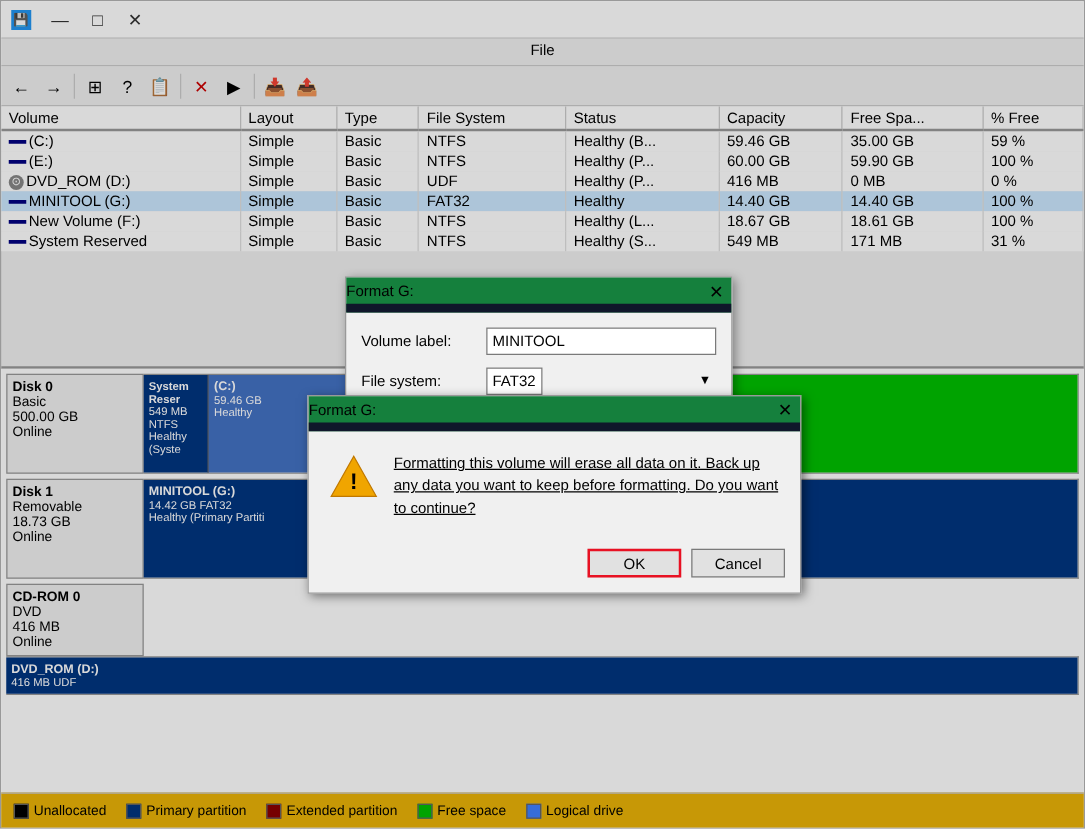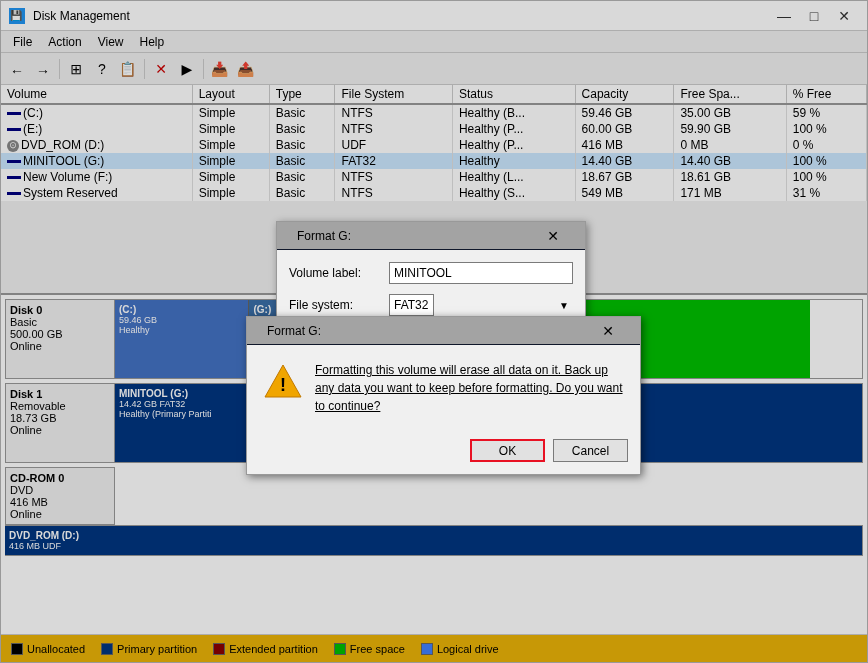--- a/index.html
+++ b/index.html
@@ -7,21 +7,21 @@
 
     
     .window { width: 868px; height: 663px; background: #f0f0f0; border: 1px solid #999; display: flex; flex-direction: column; position: relative; }
     .title-bar { background: #fff; height: 30px; display: flex; align-items: center; padding: 0 8px; border-bottom: 1px solid #ccc; gap: 8px; }
     .title-bar-icon { width: 16px; height: 16px; background: #2196f3; display: flex; align-items: center; justify-content: center; font-size: 10px; color: white; }
     .title-bar-text { font-size: 12px; color: #000; flex: 1; }
     .title-bar-controls { display: flex; gap: 0; }
     .title-btn { width: 30px; height: 20px; border: none; background: transparent; cursor: pointer; font-size: 14px; display: flex; align-items: center; justify-content: center; color: #333; }
 
     
-    .menu-bar { height: 22px; background: #f0f0f0; display: flex; align-items: center; padding: 0 4px; border-bottom: 1px solid #ccc; }
+    .menu-bar { height: 22px; background: #f0f0f0; display: flex; align-items: center; padding: 0 4px; border-bottom: 1px solid #ccc; flex-direction: column; }
     .menu-item { padding: 2px 8px; cursor: pointer; font-size: 12px; }
 
     
     .toolbar { height: 32px; background: #f0f0f0; display: flex; align-items: center; padding: 0 4px; border-bottom: 1px solid #ccc; gap: 2px; }
     .toolbar-btn { width: 24px; height: 24px; border: 1px solid transparent; background: transparent; cursor: pointer; display: flex; align-items: center; justify-content: center; font-size: 14px; }
     .toolbar-sep { width: 1px; height: 20px; background: #ccc; margin: 0 2px; }
 
     
     .volume-table-container { height: 210px; overflow: hidden; border-bottom: 2px solid #999; }
     table { width: 100%; border-collapse: collapse; font-size: 12px; }
@@ -59,21 +59,21 @@
     .dialog-format-bg {
       position: absolute;
       top: 220px; left: 275px;
       width: 310px;
       background: #f0f0f0;
       border: 1px solid #999;
       box-shadow: 2px 2px 8px rgba(0,0,0,0.4);
       z-index: 20;
       font-size: 12px;
     }
-    .dialog-title-bar { background: #a3a3a3; height: 28px; display: flex; align-items: center; padding: 0 20px; border-bottom: 1px solid #0f172a; }
+    .dialog-title-bar { background: #15803d; height: 28px; display: flex; align-items: center; padding: 0 0; border-bottom: 7px solid #0f172a; }
     .dialog-title-text { flex: 1; font-size: 12px; }
     .dialog-close-btn { width: 24px; height: 20px; border: none; background: transparent; cursor: pointer; font-size: 14px; display: flex; align-items: center; justify-content: center; }
     .dialog-body { padding: 12px; }
     .form-row { display: flex; align-items: center; margin-bottom: 10px; }
     .form-label { width: 100px; font-size: 12px; }
     .form-input { flex: 1; height: 22px; border: 1px solid #7a7a7a; padding: 0 4px; font-size: 12px; background: white; }
     .form-select { flex: 1; height: 22px; border: 1px solid #7a7a7a; padding: 0 4px; font-size: 12px; background: white; appearance: none; }
     .select-wrapper { flex: 1; position: relative; }
     .select-arrow { position: absolute; right: 4px; top: 50%; transform: translateY(-50%); font-size: 10px; pointer-events: none; }
 
@@ -95,21 +95,20 @@
     .btn { height: 23px; min-width: 75px; border: 1px solid #7a7a7a; background: #e1e1e1; cursor: pointer; font-size: 12px; padding: 0 12px; }
     .btn-ok { border: 2px solid #e81123; }
   </style>
 </head>
 <body>
 
 <div class="window">
 
   <div class="title-bar">
     <span class="title-bar-icon">💾</span>
-    <span class="title-bar-text">Disk Management</span>
     <div class="title-bar-controls">
       <button class="title-btn">—</button>
       <button class="title-btn">□</button>
       <button class="title-btn close">✕</button>
     </div>
   </div>
 
   <div class="menu-bar">
     <span class="menu-item">File</span>
     <span class="menu-item">Action</span>
@@ -214,20 +213,25 @@
   <div class="disk-map-area">
 
     <div class="disk-row">
       <div class="disk-label">
         <strong>Disk 0</strong>
         <span>Basic</span>
         <span>500.00 GB</span>
         <span>Online</span>
       </div>
       <div class="disk-partitions">
+        <div class="partition part-system-reserved" style="width:7%">
+          <span style="font-size:9px;font-weight:bold;">System Reser</span>
+          <span style="font-size:9px;">549 MB NTFS</span>
+          <span style="font-size:9px;">Healthy (Syste</span>
+        </div>
         <div class="partition part-c" style="width:18%">
           <span style="font-size:10px;font-weight:bold;">(C:)</span>
           <span style="font-size:9px;">59.46 GB</span>
           <span style="font-size:9px;">Healthy</span>
         </div>
         <div class="partition part-g" style="width:9%;background:#3a6fa8;">
           <span style="font-size:10px;font-weight:bold;">(G:)</span>
         </div>
         <div class="partition part-new-volume" style="width:18%">
           <span style="font-size:9px;font-weight:bold;">New Volume (F:)</span>

